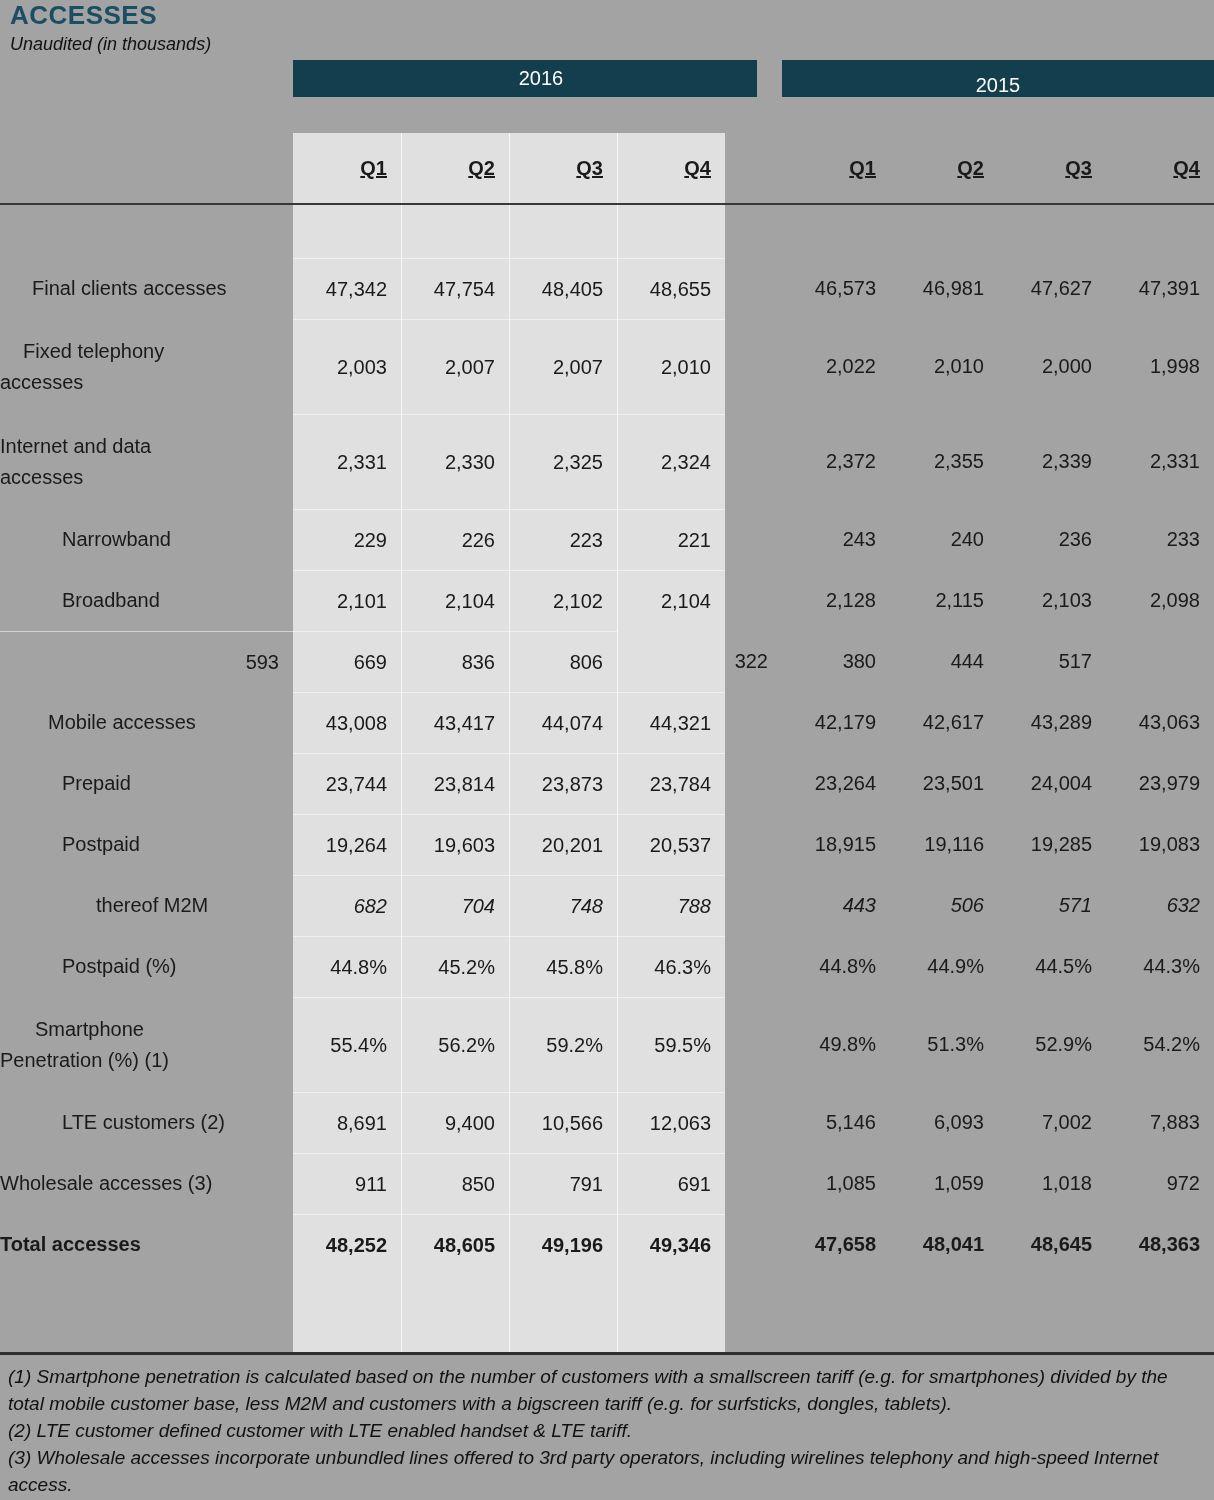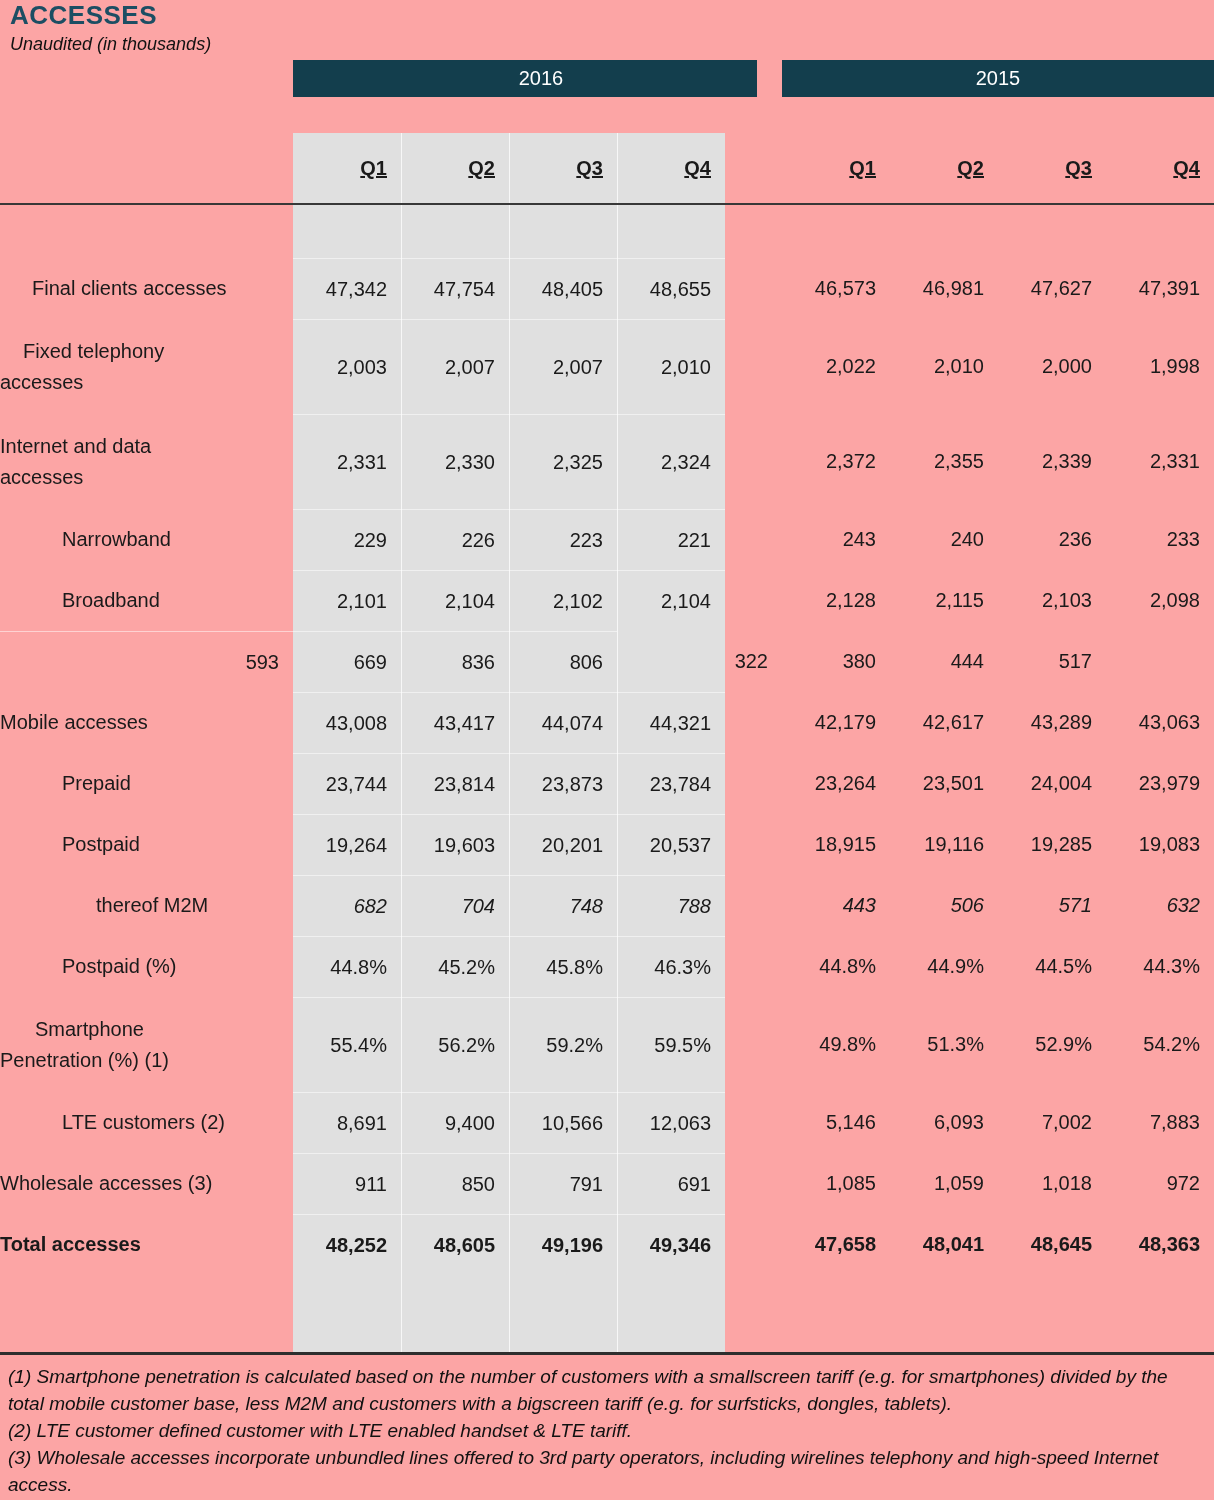--- a/index.html
+++ b/index.html
@@ -1,36 +1,36 @@
 <!DOCTYPE html>
 <html><head>
 <meta charset="utf-8">
 <style>
   html,body{margin:0;padding:0;background:#ffffff;}
   .page{
     position:relative; width:1214px; height:1500px; overflow:hidden;
-    background:#fca5a5; color:#1a1a1a;
+    background:#a3a3a3; color:#1a1a1a;
     font-family:"Liberation Sans","DejaVu Sans",sans-serif;
   }
   .title{
     position:absolute; left:10px; top:0px; margin:0;
     font-size:26px; font-weight:bold; color:#1c4e63; letter-spacing:0.5px;
   }
   .subtitle{
     position:absolute; left:10px; top:34px;
     font-style:italic; font-size:18px; color:#111;
   }
   .year-bar{
     position:absolute; top:60px; height:37px; width:432px;
     background:#133e4d; color:#ffffff;
     display:flex; align-items:center; justify-content:center;
     font-size:20px; font-weight:400;
   }
   .bar-2016{left:293px;padding-left:32px;}
-  .bar-2015{left:782px;}
+  .bar-2015{left:782px;align-items:flex-end;}
   .gray-col{
     position:absolute; left:293px; top:133px; width:432px; height:1219px;
     background:#e0e0e0;
   }
   .vline{
     position:absolute; top:133px; height:1219px; width:1px;
     background:rgba(255,255,255,0.75);
   }
   .vl1{left:401px;} .vl2{left:509px;} .vl3{left:617px;}
   .grid-cols{
@@ -55,21 +55,21 @@
   .cell.val{
     display:flex; align-items:center; justify-content:flex-end;
     padding-right:14px;
   }
   .cell.val.shaded{border-top:1px solid rgba(255,255,255,0.5);}
   .cell.val.italic{font-style:italic;}
   .cell.label{display:flex; align-items:center;}
   .cell.label .lbl{white-space:pre-line; line-height:31px; display:block;}
   .ind0{}
   .ind1{padding-left:32px;}
-  .ind2{}
+  .ind2{padding-left:48px;}
   .ind3{padding-left:62px;}
   .ind4{padding-left:96px;}
   .footnotes{
     position:absolute; left:8px; top:1363px; width:1198px;
     font-style:italic; font-size:19px; line-height:27px; color:#111;
   }
   .footnotes p{margin:0;}
 </style>
 </head>
 <body>

